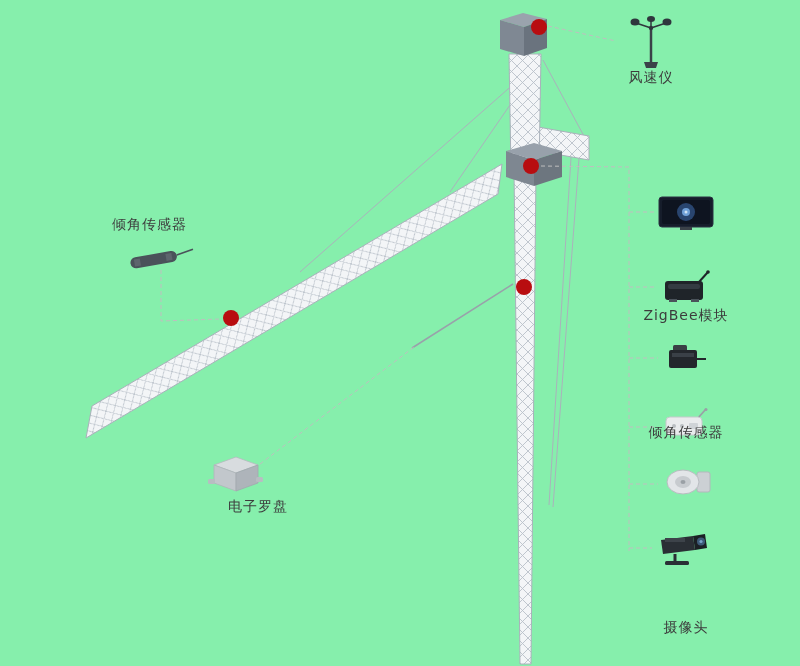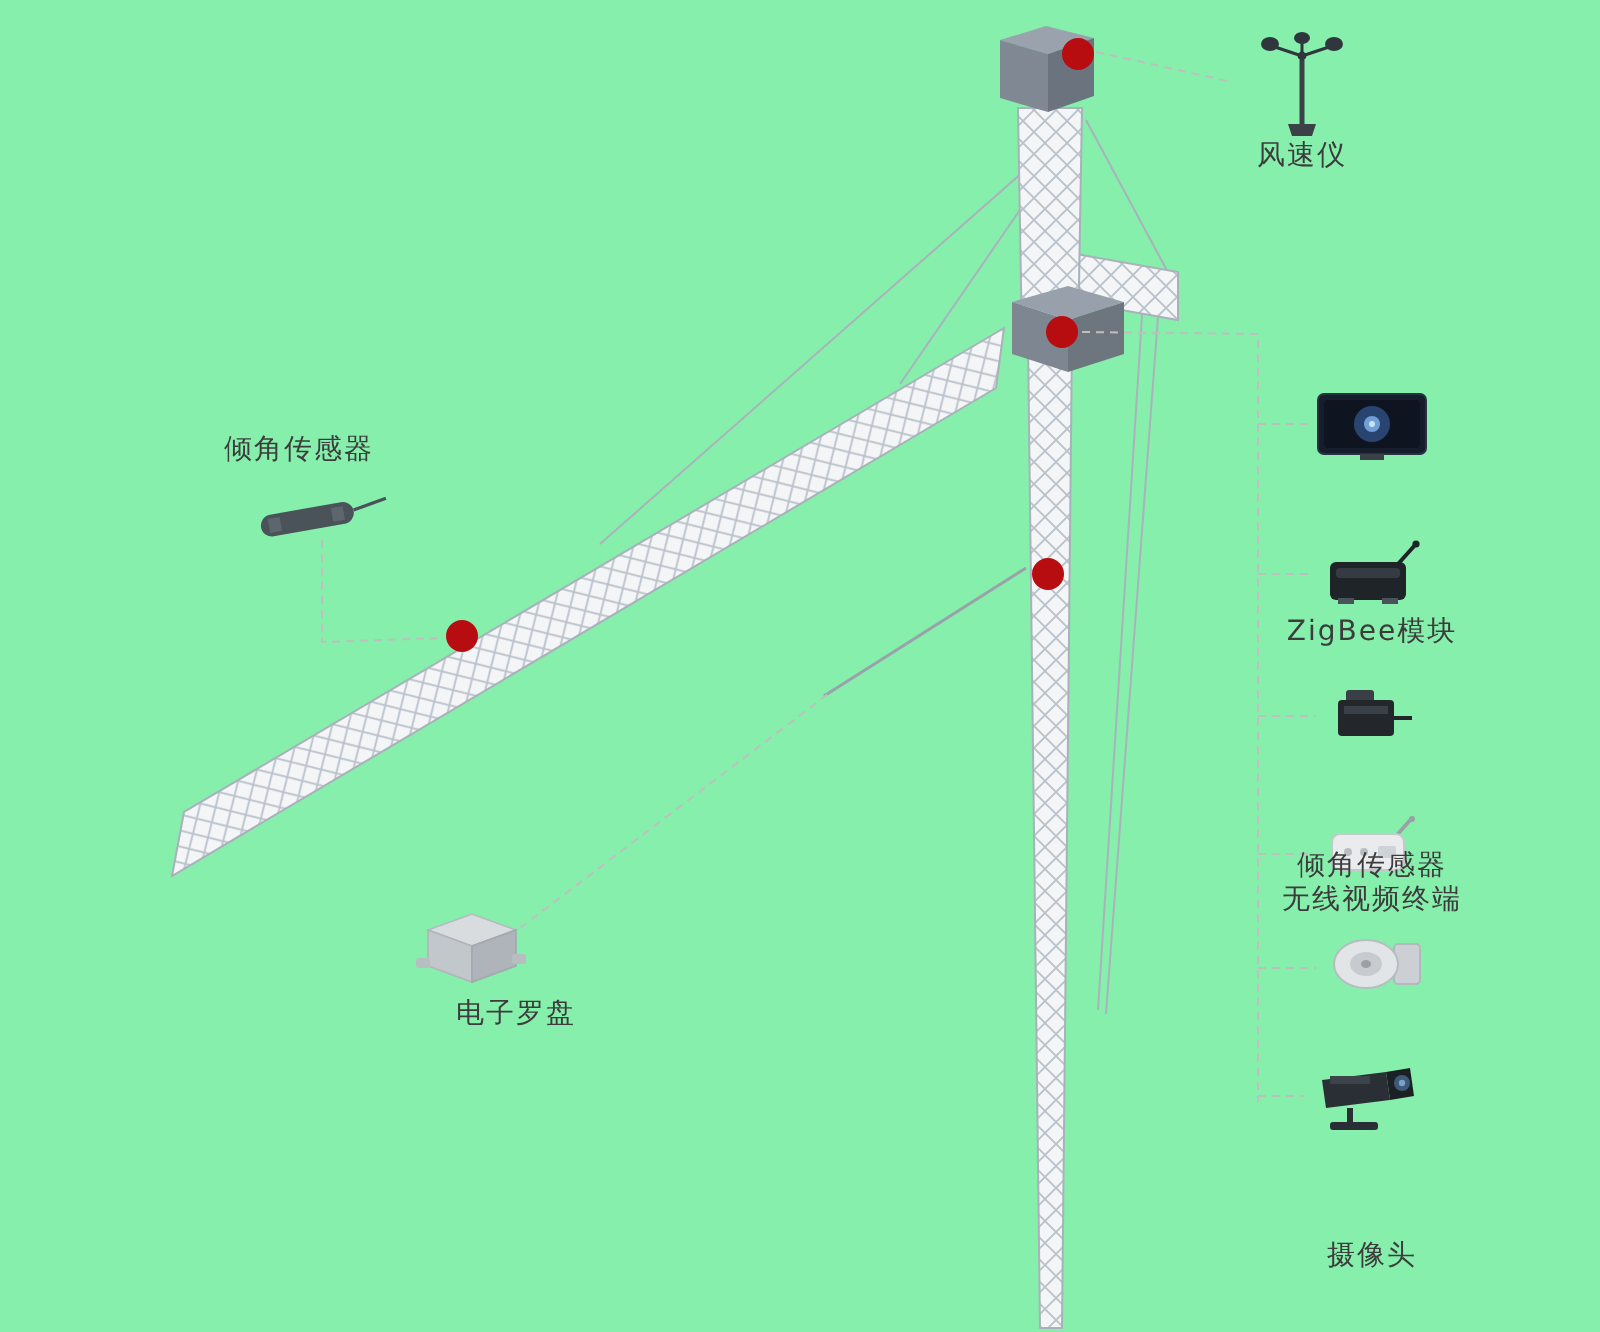--- a/index.html
+++ b/index.html
@@ -192,18 +192,17 @@
 
   <div class="label" style="left:112px; top:216px;">倾角传感器</div>
 
   <div class="label center" style="left:214px; top:498px; width:88px;">电子罗盘</div>
 
 
   <div class="label center" style="left:621px; top:307px; width:130px;">ZigBee模块</div>
 
   <div class="label center" style="left:621px; top:396px; width:130px;margin-top:28px;">倾角传感器</div>
 
-  <div class="label center" style="left:621px; top:441px; width:130px;">无线视频终端</div>
 
 
   <div class="label center" style="left:621px; top:571px; width:130px;margin-top:48px;">摄像头</div>
 
 </div>
 
 </body></html>

